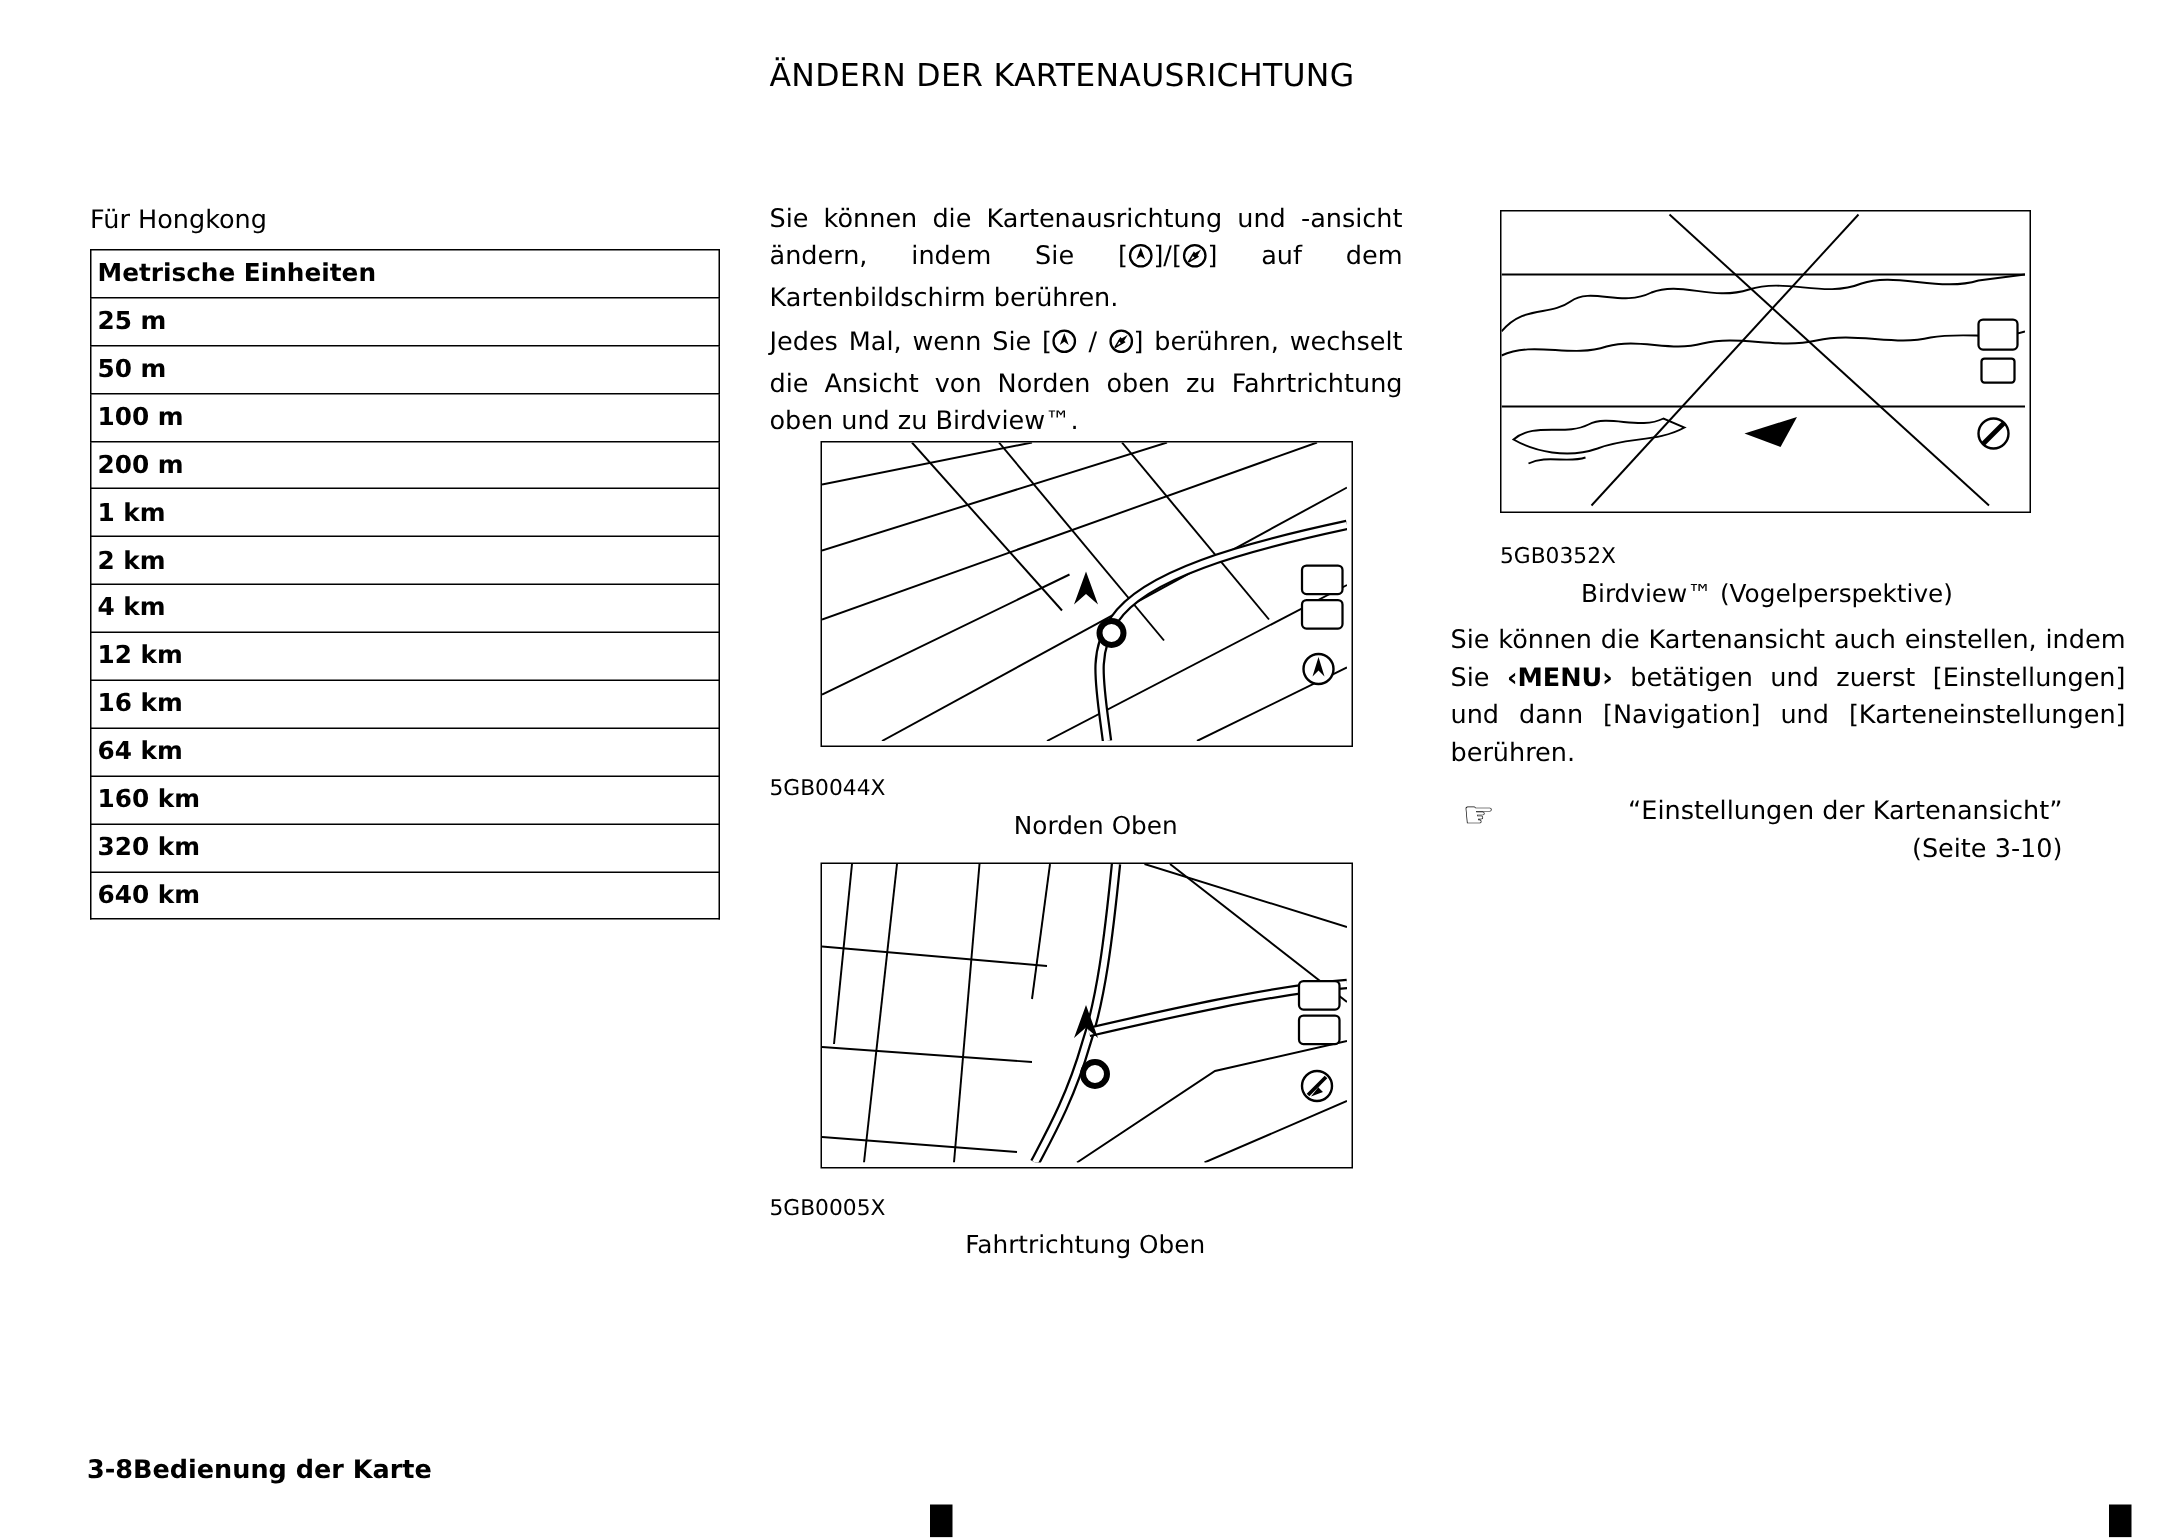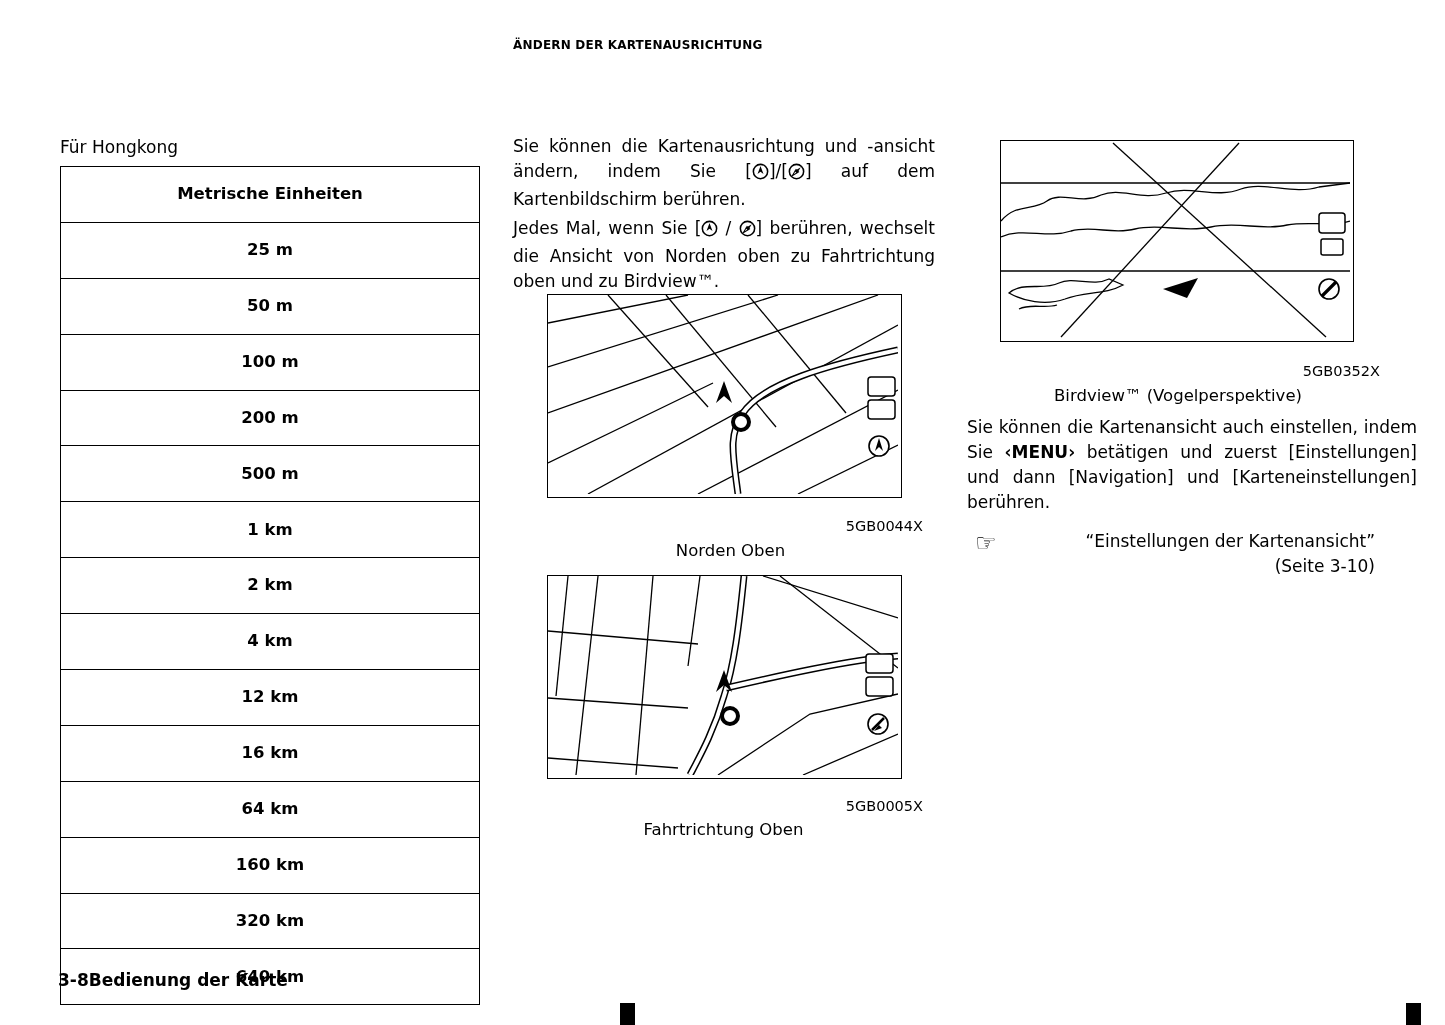--- a/index.html
+++ b/index.html
@@ -1,40 +1,40 @@
 <!DOCTYPE html>
 <html><head>
 <meta charset="utf-8">
 <style>
   html,body { margin:0; padding:0; background:#fff; }
   body { font-family:"DejaVu Sans","Liberation Sans",sans-serif; color:#000; }
   .page { position:relative; width:1445px; height:1025px; background:#fff; overflow:hidden; }
 
-  .title { position:absolute; left:513px; top:38px; font-size:12px; font-weight:bold; letter-spacing:0.2px; }
+  .title { position:absolute; left:513px; top:38px; font-size:21px; font-weight:normal; letter-spacing:0.2px; }
 
   .region-label { position:absolute; left:60px; top:137px; font-size:17px; }
 
   table.units { position:absolute; left:60px; top:166px; width:420px; border-collapse:collapse; }
   table.units th, table.units td {
-    border:1.4px solid #000; text-align:center; font-size:16.5px; font-weight:bold;
-    height:22.9px; padding:16px; line-height:1;
+    border:1.4px solid #000; text-align:left; font-size:16.5px; font-weight:bold;
+    height:22.9px; padding:4px; line-height:1;
   }
 
   .body-text { position:absolute; font-size:17px; line-height:25px; text-align:justify; }
   .p1 { left:513px; top:134px; width:422px; }
   .p2 { left:513px; top:216px; width:422px; }
   .inline-icon { display:inline-block; vertical-align:-3px; }
 
   .figure { position:absolute; border:1.6px solid #000; background:#fff; }
   .fig-map1 { left:547px; top:294px; width:353px; height:202px; }
   .fig-map2 { left:547px; top:575px; width:353px; height:202px; }
   .fig-birdview { left:1000px; top:140px; width:352px; height:200px; }
   .figure svg { display:block; }
 
-  .fig-code { position:absolute; font-size:14.5px; text-align:right; }
+  .fig-code { position:absolute; font-size:14.5px; text-align:left; }
   .code1 { left:513px; top:518px; width:410px; }
   .code2 { left:513px; top:798px; width:410px; }
   .code3 { left:1000px; top:363px; width:380px; }
 
   .fig-caption { position:absolute; font-size:16.5px; font-weight:normal; text-align:center; }
   .cap1 { left:554px; top:541px; width:353px; }
   .cap2 { left:547px; top:820px; width:353px; }
   .cap3 { left:968px; top:386px; width:420px; }
 
   .right-para { left:967px; top:415px; width:450px; }
@@ -69,23 +69,20 @@
           <td>25 m</td>
         </tr>
     <tr>
           <td>50 m</td>
         </tr>
     <tr>
           <td>100 m</td>
         </tr>
     <tr>
           <td>200 m</td>
-        </tr>
-    <tr>
-          <td>500 m</td>
         </tr>
     <tr>
           <td>1 km</td>
         </tr>
     <tr>
           <td>2 km</td>
         </tr>
     <tr>
           <td>4 km</td>
         </tr>

